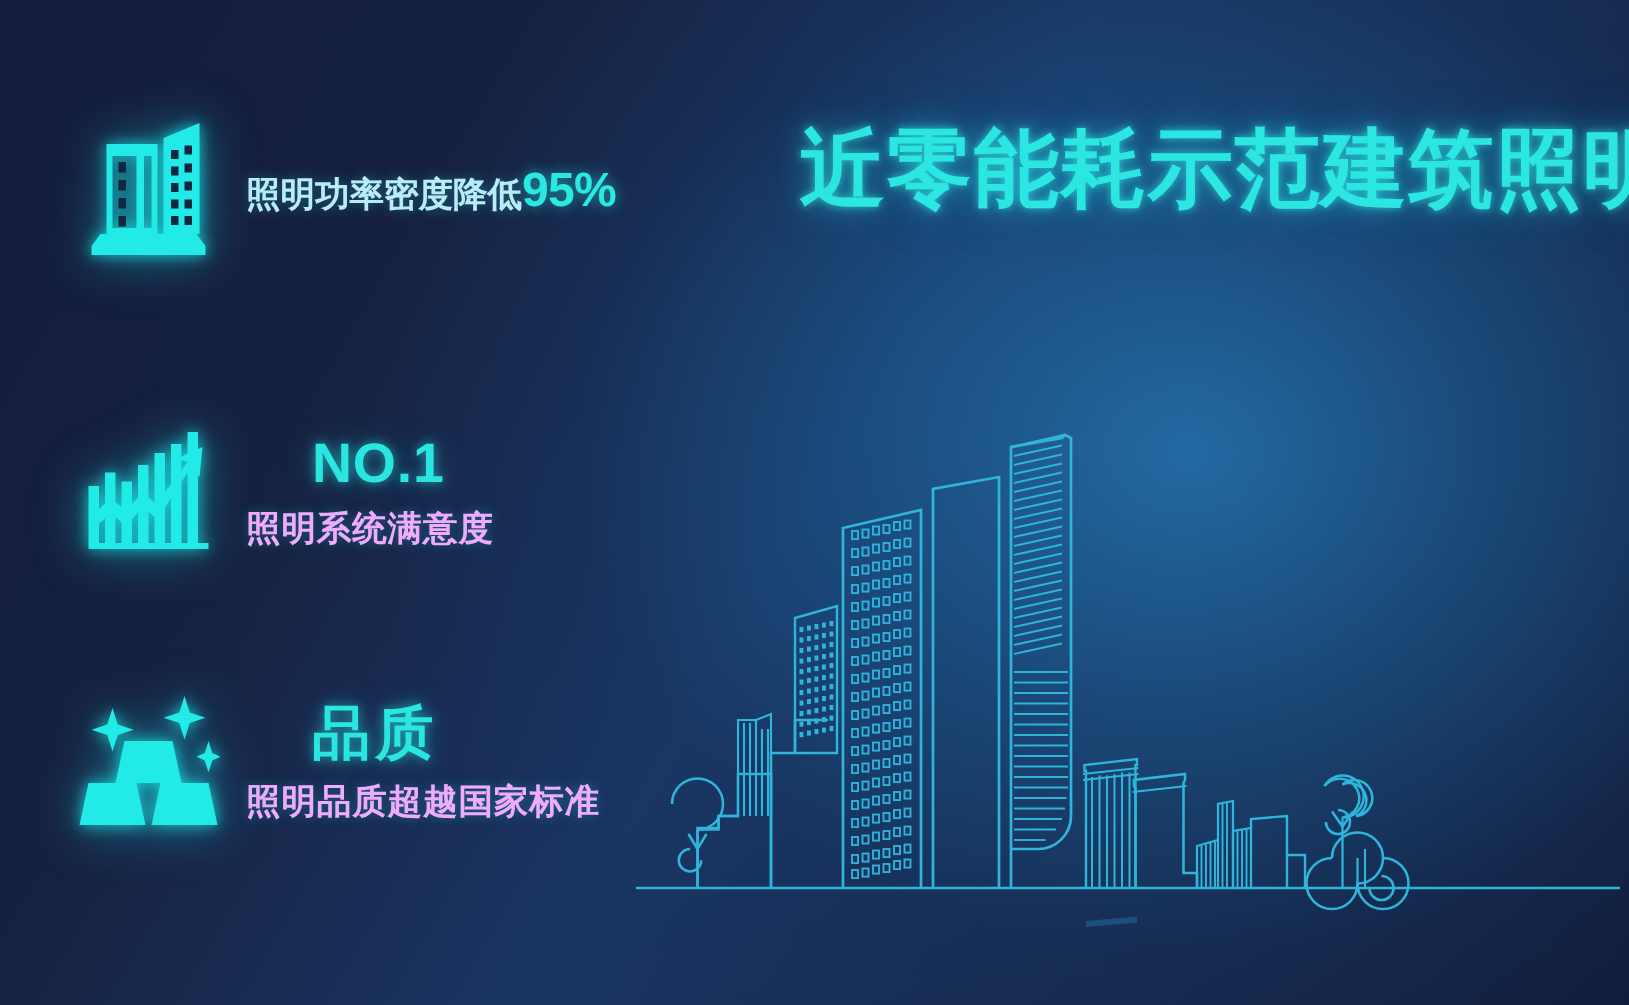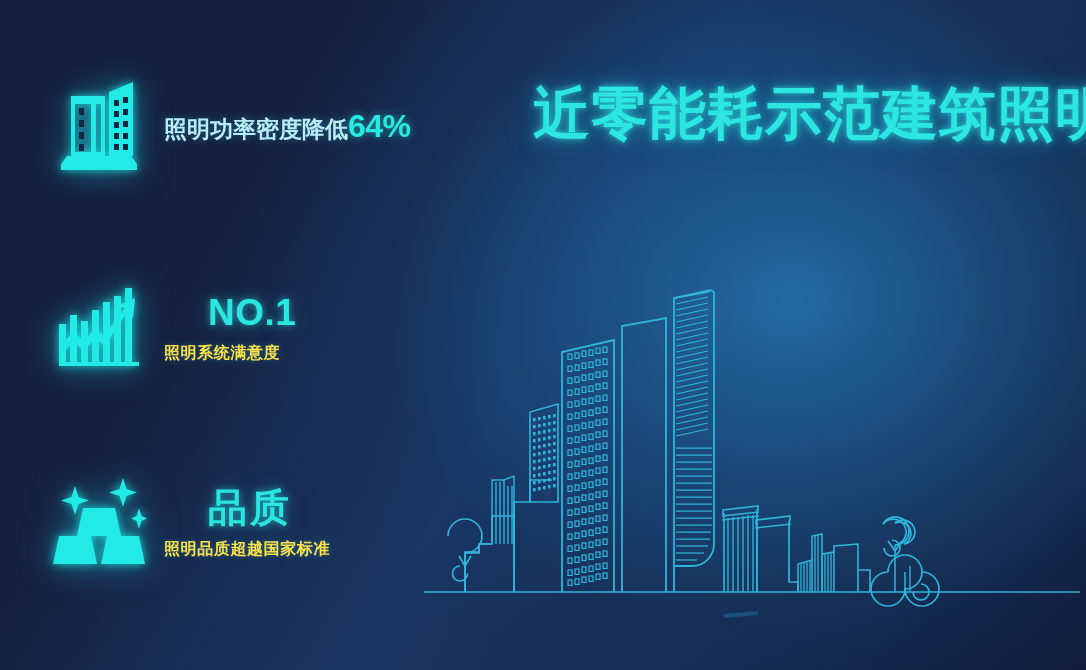--- a/index.html
+++ b/index.html
@@ -85,21 +85,21 @@
   
   .feature {
     position: absolute;
     left: 40px;
     z-index: 4;
     display: flex;
     align-items: center;
   }
   #feature-0 { top: 78px; }
   #feature-1 { top: 288px; }
-  #feature-2 { top: 478px; }
+  #feature-2 { top: 464px; }
 
   .feature-icon {
     width: 118px;
     flex: 0 0 118px;
     display: flex;
     align-items: center;
     justify-content: center;
   }
   .feature-icon svg {
     display: block;
@@ -136,23 +136,23 @@
     white-space: nowrap;
     text-shadow:
       0 0 7px rgba(42,230,224,0.6),
       0 0 20px rgba(30,180,210,0.4);
     padding-left: 44px;
   }
   .headline.cn { font-size: 39px; letter-spacing: 3px; }
 
   .subline {
     margin-top: 14px;
-    font-size: 16px;
+    font-size: 23px;
     font-weight: 700;
-    color: #fde047;
+    color: #f0abfc;
     line-height: 1;
     letter-spacing: 0.6px;
     white-space: nowrap;
     text-shadow: 0 0 7px rgba(40,180,215,0.4);
   }
   .subline.tight { }
 </style>
 </head>
 <body>
 
@@ -531,21 +531,21 @@
             <rect x="55" y="55" width="5" height="6"></rect>
               <rect x="64" y="55" width="5" height="6"></rect>
             <rect x="55" y="66" width="5" height="6"></rect>
               <rect x="64" y="66" width="5" height="6"></rect>
           </g>
         </g>
       </svg>
     </div>
     <div class="feature-text">
       <div class="stat-line">
-        <span>照明功率密度降低</span><span class="num">64%</span>
+        <span>照明功率密度降低</span><span class="num">95%</span>
       </div>
     </div>
   </div>
 
   <div class="feature" id="feature-1">
     <div class="feature-icon">
       <svg width="84" height="78" viewBox="0 0 84 78" xmlns="http://www.w3.org/2000/svg">
         <g fill="#22eae6">
           <rect x="2" y="74" width="80" height="4"></rect>
           <rect x="2" y="36" width="7" height="38"></rect>

